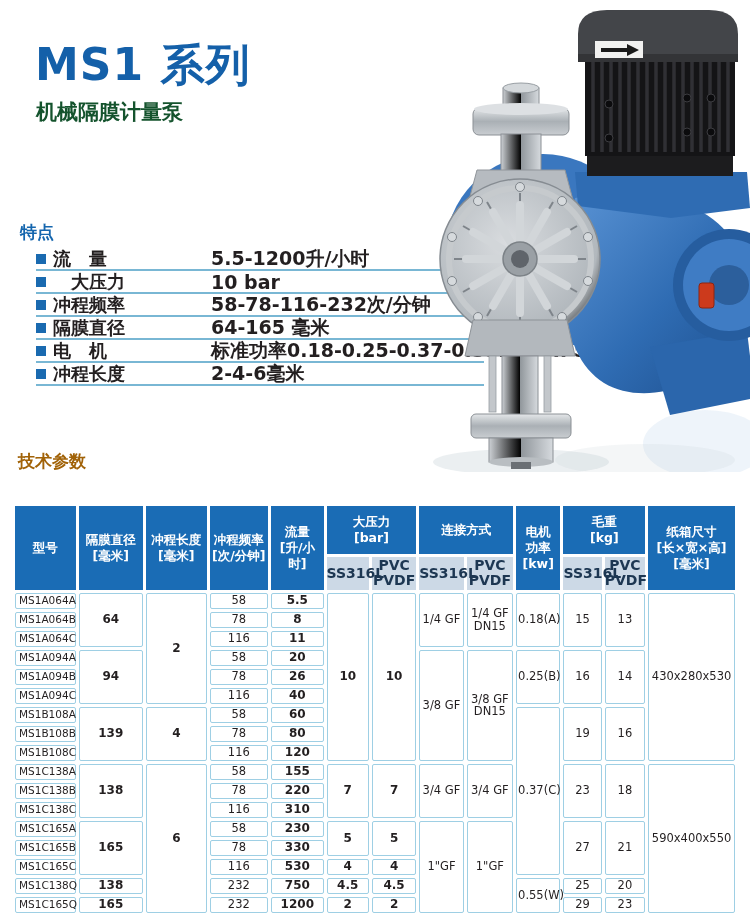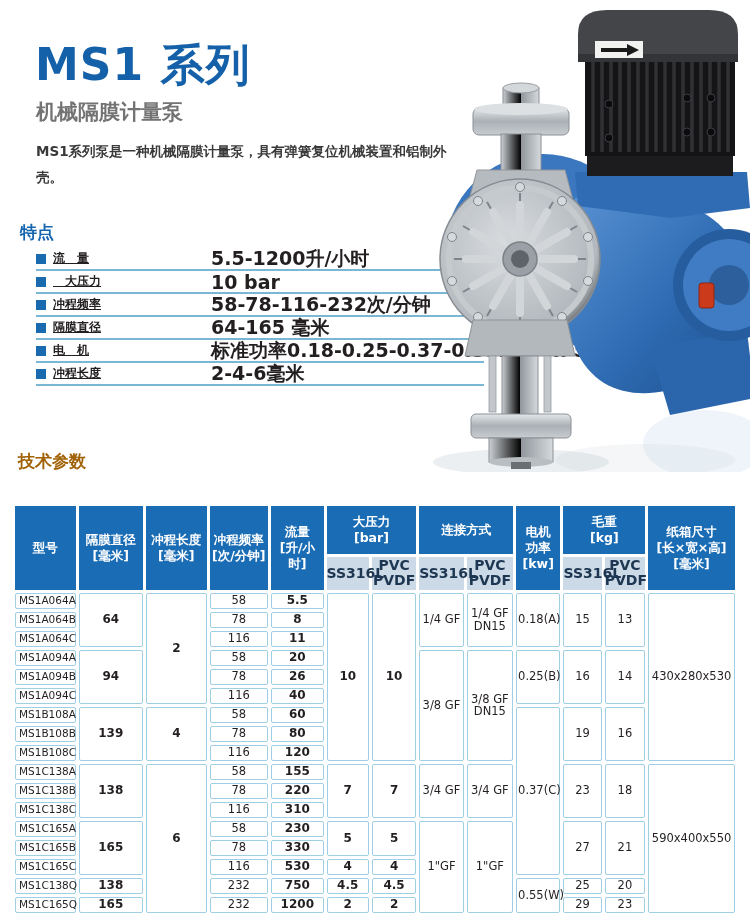--- a/index.html
+++ b/index.html
@@ -2,29 +2,29 @@
 <html><head>
 <meta charset="utf-8">
 <style>
   html,body{margin:0;padding:0;}
   body{width:750px;height:920px;background:#fff;overflow:hidden;
        font-family:"DejaVu Sans","Liberation Sans",sans-serif;color:#231f20;}
   .page{position:relative;width:750px;height:793px;background:#fff;}
 
   .title{position:absolute;left:35px;top:36px;font-size:44px;font-weight:bold;
          color:#1460a9;letter-spacing:1px;}
-  .subtitle{position:absolute;left:36px;top:98px;font-size:21px;font-weight:bold;color:#737373;}
+  .subtitle{position:absolute;left:36px;top:98px;font-size:21px;font-weight:bold;color:#14532d;}
   .desc{position:absolute;left:36px;top:138px;width:425px;font-size:13.5px;
         line-height:1.95;color:#3a3a3a;font-weight:bold;}
 
   .feat-head{position:absolute;left:20px;top:221px;font-size:17px;font-weight:bold;color:#1566ae;}
   .features{position:absolute;left:36px;top:248px;width:448px;}
   .feat-row{display:flex;align-items:center;height:21px;border-bottom:2px solid #79b7d4;}
   .bullet{width:10px;height:10px;background:#1a6ab0;margin-right:7px;flex:0 0 auto;}
-  .feat-label{width:158px;font-size:12px;font-weight:bold;white-space:pre;flex:0 0 auto;text-decoration:underline;}
+  .feat-label{width:158px;font-size:18px;font-weight:bold;white-space:pre;flex:0 0 auto;}
   .feat-value{font-size:19px;font-weight:bold;white-space:nowrap;}
 
   .pump{position:absolute;left:415px;top:2px;width:335px;height:470px;}
 
   .tech-head{position:absolute;left:18px;top:450px;font-size:17px;font-weight:bold;color:#a16207;}
   .spec{position:absolute;left:12px;top:503px;width:726px;border-collapse:separate;
         border-spacing:3px;table-layout:fixed;}
   .spec th{background:#1a6cb5;color:#fff;font-size:12.5px;font-weight:bold;
            white-space:pre-line;line-height:1.25;padding:1px 0;vertical-align:middle;}
   .spec th.sub{background:#ccd9e6;color:#1d3752;font-size:14px;height:26px;line-height:1.1;}
@@ -35,21 +35,20 @@
   .spec td.model{text-align:center;padding-left:3px;font-size:10.5px;white-space:nowrap;}
   .spec td.b{font-weight:bold;font-size:12px;}
 </style>
 </head>
 <body>
 
 <div class="page">
 
   <div class="title">MS1 系列</div>
   <div class="subtitle">机械隔膜计量泵</div>
-  <div class="desc">MS1系列泵是一种机械隔膜计量泵，具有弹簧复位机械装置和铝制外壳。</div>
 
   <div class="feat-head">特点</div>
   <div class="features">
     <div class="feat-row">
       <span class="bullet"></span>
       <span class="feat-label">流　量</span>
       <span class="feat-value">5.5-1200升/小时</span>
     </div>
     <div class="feat-row">
       <span class="bullet"></span>

